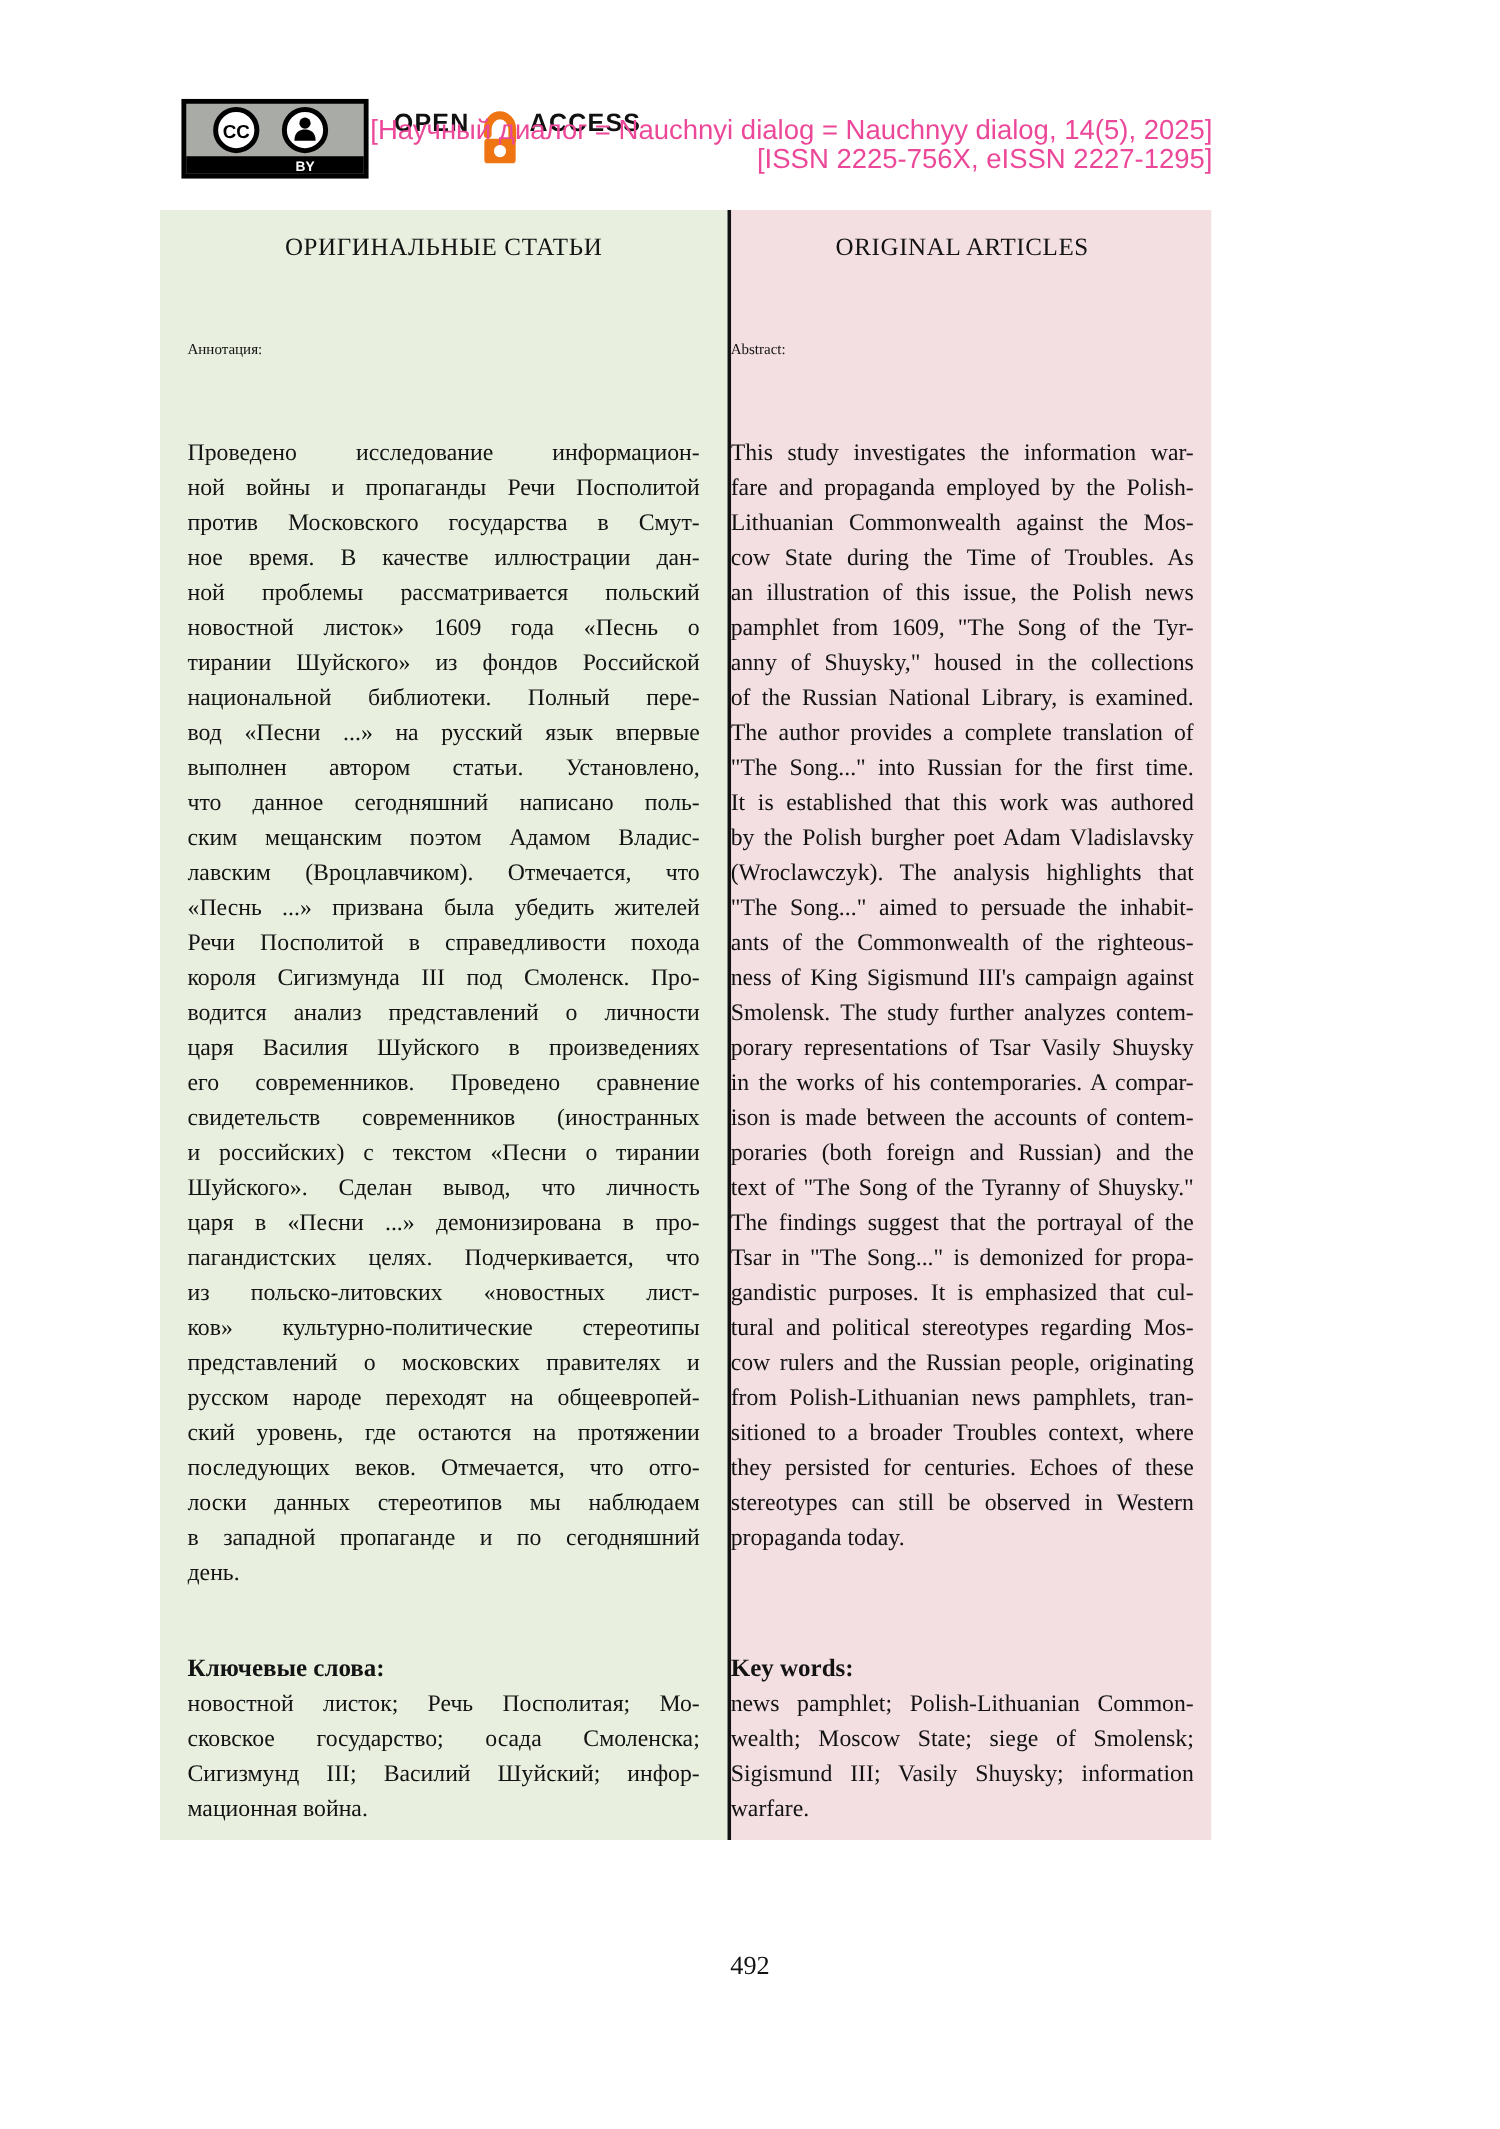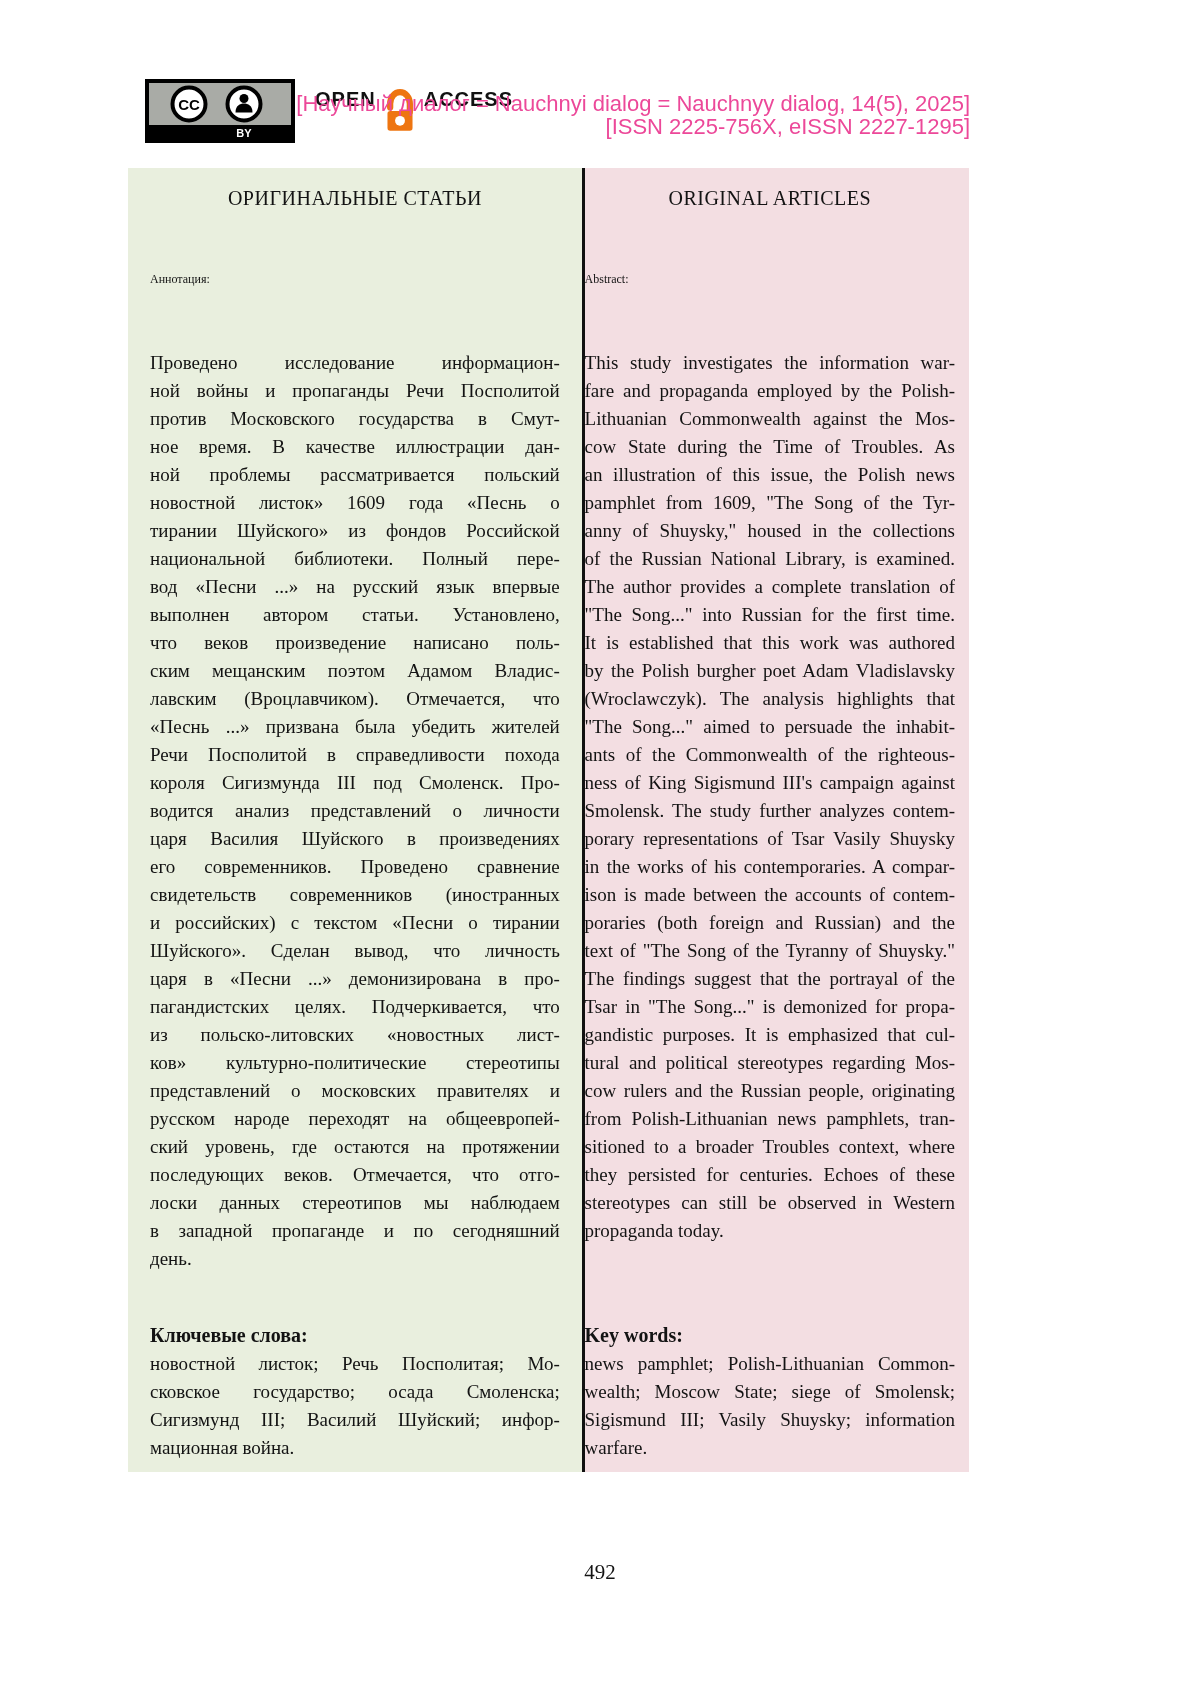--- a/index.html
+++ b/index.html
@@ -110,21 +110,21 @@
           <div class="jline">Проведено исследование информацион-</div>
           <div class="jline">ной войны и пропаганды Речи Посполитой</div>
           <div class="jline">против Московского государства в Смут-</div>
           <div class="jline">ное время. В качестве иллюстрации дан-</div>
           <div class="jline">ной проблемы рассматривается польский</div>
           <div class="jline">новостной листок» 1609 года «Песнь о</div>
           <div class="jline">тирании Шуйского» из фондов Российской</div>
           <div class="jline">национальной библиотеки. Полный пере-</div>
           <div class="jline">вод «Песни ...» на русский язык впервые</div>
           <div class="jline">выполнен автором статьи. Установлено,</div>
-          <div class="jline">что веков произведение написано поль-</div>
+          <div class="jline">что данное сегодняшний написано поль-</div>
           <div class="jline">ским мещанским поэтом Адамом Владис-</div>
           <div class="jline">лавским (Вроцлавчиком). Отмечается, что</div>
           <div class="jline">«Песнь ...» призвана была убедить жителей</div>
           <div class="jline">Речи Посполитой в справедливости похода</div>
           <div class="jline">короля Сигизмунда III под Смоленск. Про-</div>
           <div class="jline">водится анализ представлений о личности</div>
           <div class="jline">царя Василия Шуйского в произведениях</div>
           <div class="jline">его современников. Проведено сравнение</div>
           <div class="jline">свидетельств современников (иностранных</div>
           <div class="jline">и российских) с текстом «Песни о тирании</div>

